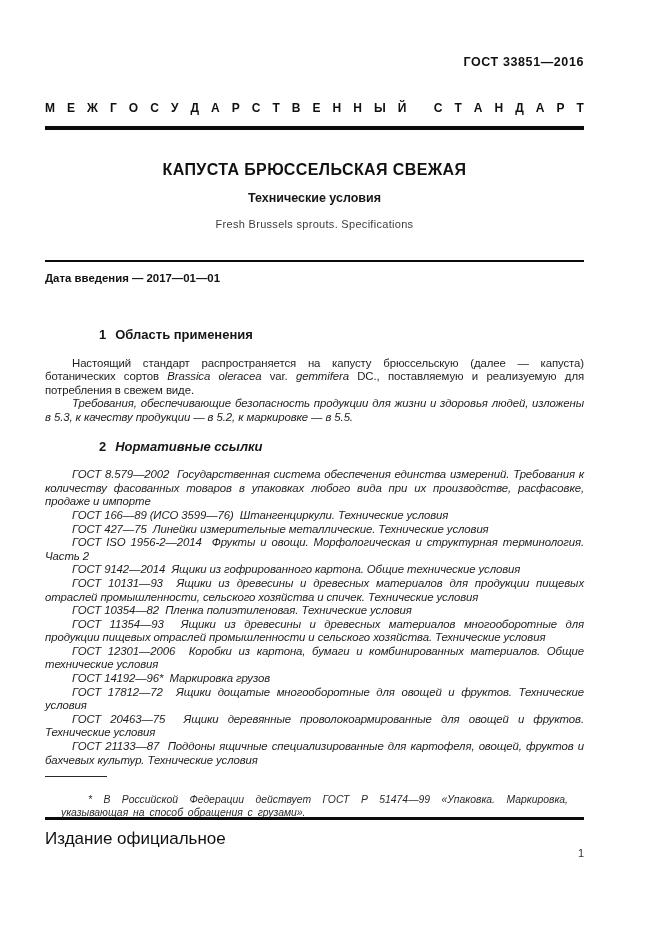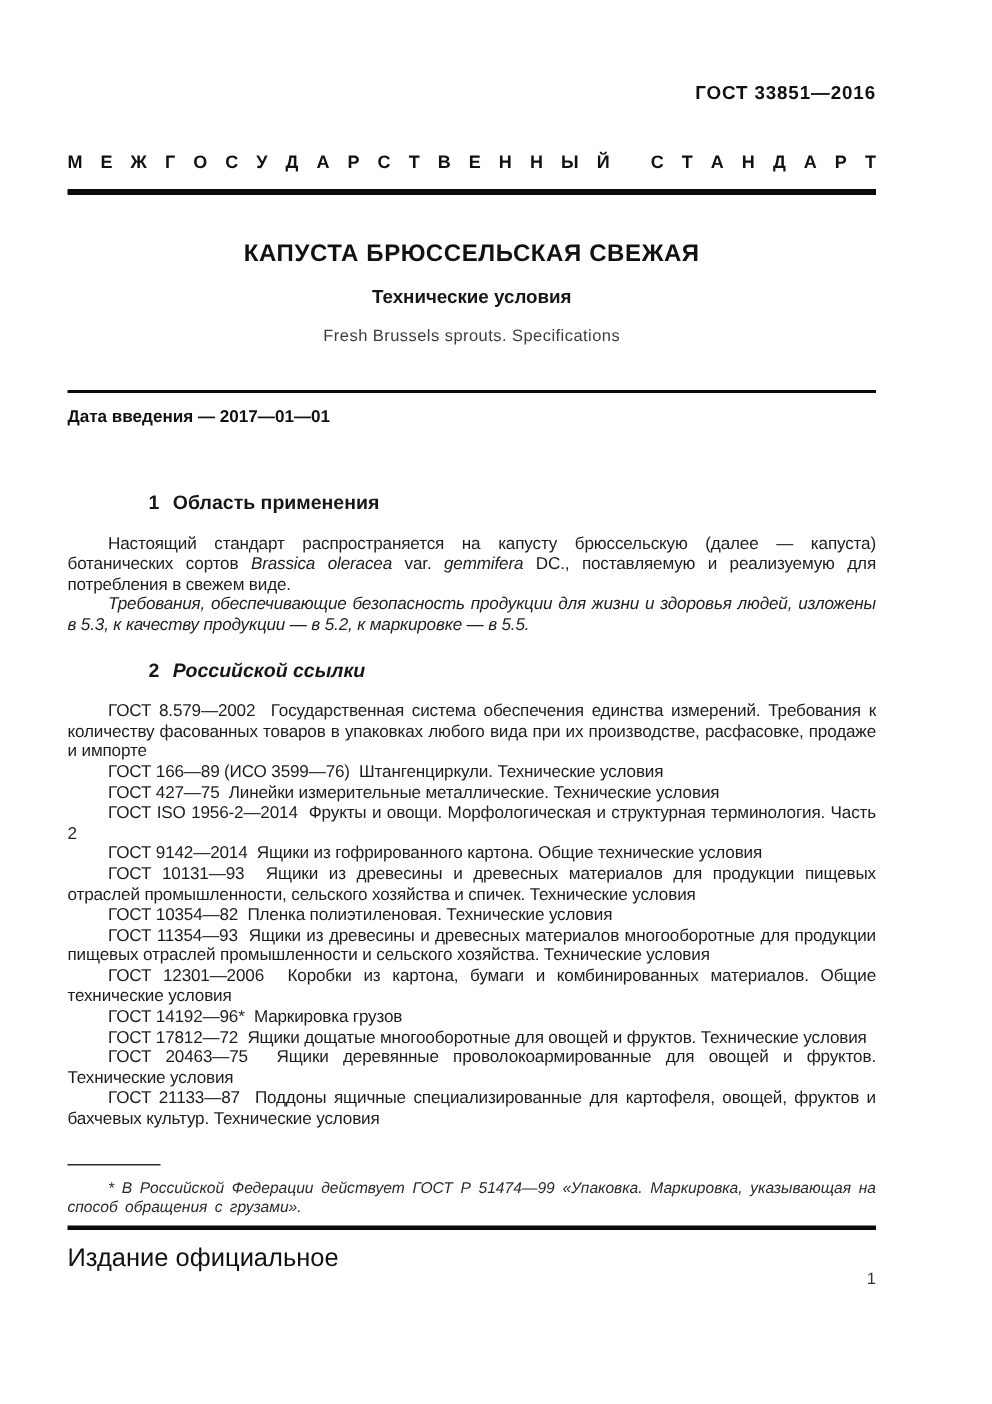--- a/index.html
+++ b/index.html
@@ -19,25 +19,25 @@
   .rule-title{top:260px;height:2px;}
   .intro-date{top:272px;text-align:left;font-weight:700;font-size:11.4px;color:#111;}
 
   .main{top:328px;font-size:11.4px;line-height:13.6px;text-align:justify;letter-spacing:-.1px;}
   .sec-heading{font-size:13px;font-weight:700;margin:0 0 15px 0;text-indent:27px;text-align:left;color:#161616;letter-spacing:0;}
   .sec-heading .sec-num{display:inline-block;margin-right:9px;font-style:normal;}
   .sec2{margin-top:15px;}
   .sec2 .sec-title{font-style:italic;}
   .main p{margin:0;text-indent:27px;}
   .italic{font-style:italic;}
-  .refs p{}
+  .refs p{font-style:italic;}
 
   .footnote-block{top:776px;}
   .fn-rule{width:62px;height:1px;background:#2a2a2a;margin-bottom:9px;}
-  .fn-text{margin:0;font-size:10.4px;font-style:italic;line-height:13.4px;text-align:justify;text-indent:27px;word-spacing:2px;color:#2a2a2a;}
+  .fn-text{margin:16px;font-size:10.4px;font-style:italic;line-height:13.4px;text-align:justify;text-indent:27px;word-spacing:2px;color:#2a2a2a;}
   .rule-bottom{top:817px;height:3px;}
   .edition{top:829px;font-weight:400;font-size:17px;color:#111;}
   .page-num{top:847px;text-align:right;font-size:11px;color:#333;}
 </style>
 </head>
 <body>
 
 <div class="page">
 
   <div class="abs doc-number">ГОСТ 33851—2016</div>
@@ -83,21 +83,21 @@
   <div class="abs intro-date">Дата введения — 2017—01—01</div>
 
   <div class="abs main">
 
     <h2 class="sec-heading"><span class="sec-num">1</span><span class="sec-title">Область применения</span></h2>
 
     <p><span>Настоящий стандарт распространяется на капусту брюссельскую (далее — капуста) ботанических сортов </span><span class="italic">Brassica oleracea</span><span> var. </span><span class="italic">gemmifera</span><span> DC., поставляемую и реализуемую для потребления в свежем виде.</span></p>
 
     <p class="italic">Требования, обеспечивающие безопасность продукции для жизни и здоровья людей, изложены в 5.3, к качеству продукции — в 5.2, к маркировке — в 5.5.</p>
 
-    <h2 class="sec-heading sec2"><span class="sec-num">2</span><span class="sec-title">Российской ссылки</span></h2>
+    <h2 class="sec-heading sec2"><span class="sec-num">2</span><span class="sec-title">Нормативные ссылки</span></h2>
 
 
     <div class="refs">
       <p>ГОСТ 8.579—2002&nbsp; Государственная система обеспечения единства измерений. Требования к количеству фасованных товаров в упаковках любого вида при их производстве, расфасовке, продаже и импорте</p>
       <p>ГОСТ 166—89 (ИСО 3599—76)&nbsp; Штангенциркули. Технические условия</p>
       <p>ГОСТ 427—75&nbsp; Линейки измерительные металлические. Технические условия</p>
       <p>ГОСТ ISO 1956-2—2014&nbsp; Фрукты и овощи. Морфологическая и структурная терминология. Часть 2</p>
       <p>ГОСТ 9142—2014&nbsp; Ящики из гофрированного картона. Общие технические условия</p>
       <p>ГОСТ 10131—93&nbsp; Ящики из древесины и древесных материалов для продукции пищевых отраслей промышленности, сельского хозяйства и спичек. Технические условия</p>
       <p>ГОСТ 10354—82&nbsp; Пленка полиэтиленовая. Технические условия</p>

